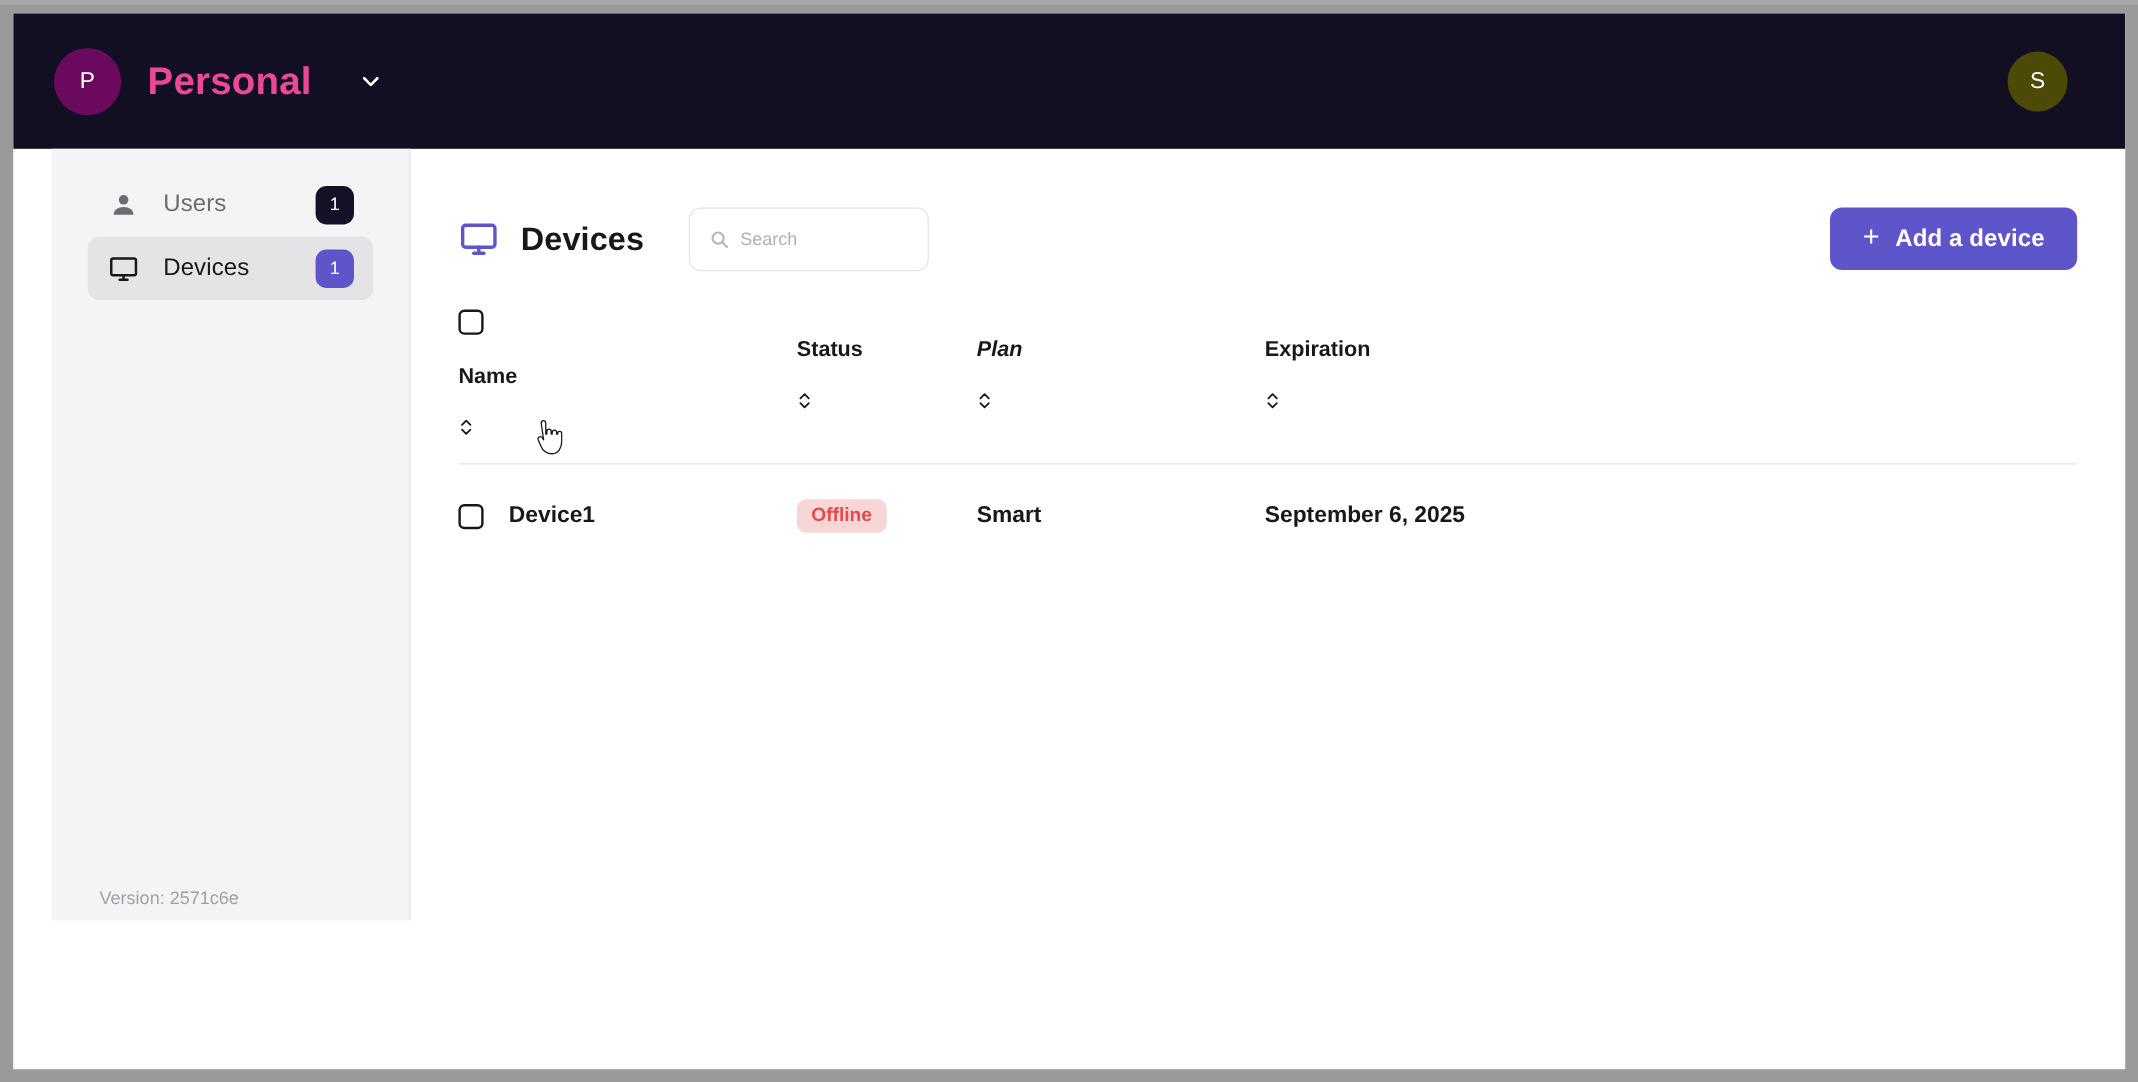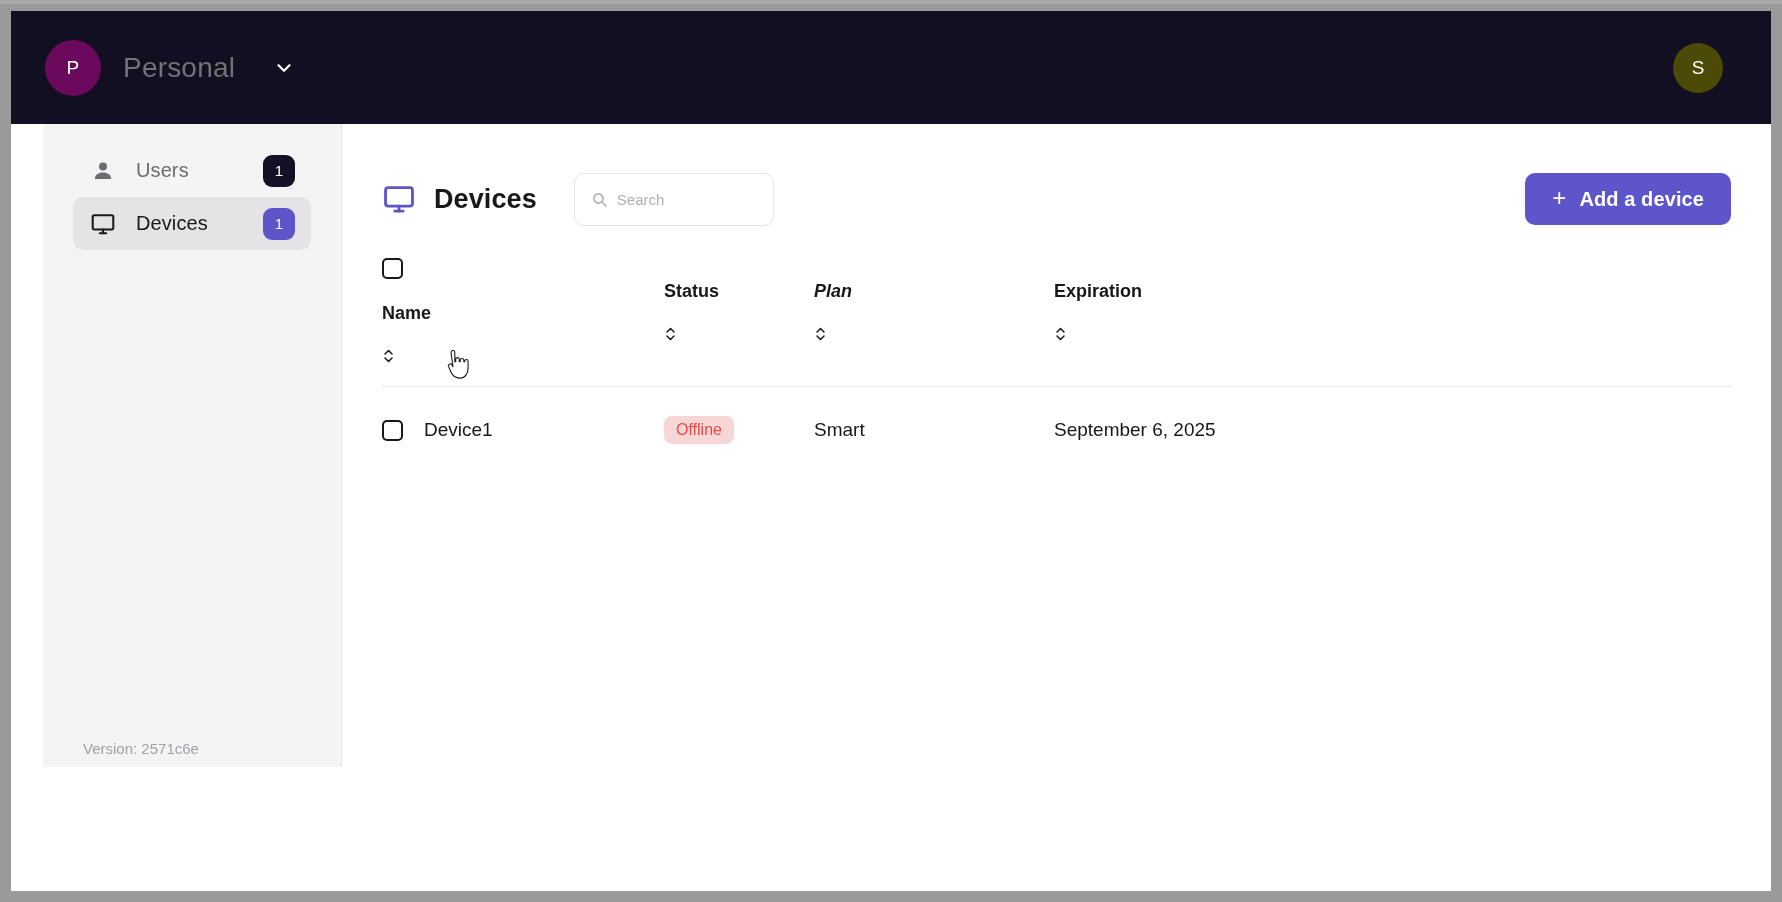--- a/index.html
+++ b/index.html
@@ -58,23 +58,23 @@
     background: #6b0a5c;
     color: #ffffff;
     display: flex;
     align-items: center;
     justify-content: center;
     font-size: 19px;
     letter-spacing: .3px;
   }
 
   #org-name {
-    color: #737373;
-    font-size: 28px;
-    font-weight: 400;
+    color: #ec4899;
+    font-size: 32px;
+    font-weight: 700;
     letter-spacing: .2px;
   }
 
   #org-chevron {
     margin-left: 16px;
     display: flex;
     align-items: center;
     color: #ffffff;
   }
 
@@ -262,20 +262,21 @@
     flex: none;
     cursor: pointer;
     background: #ffffff;
   }
 
   #device-table tbody td {
     padding: 29px 0 0 0;
     font-size: 19px;
     color: #18181b;
     vertical-align: middle;
+    font-weight: bold;
   }
 
   .cell-name { display: flex; align-items: center; gap: 21px; }
   .device-name { cursor: pointer; }
 
   .status-badge {
     display: inline-block;
     background: #f9d6d6;
     color: #e34b4b;
     font-size: 16px;

